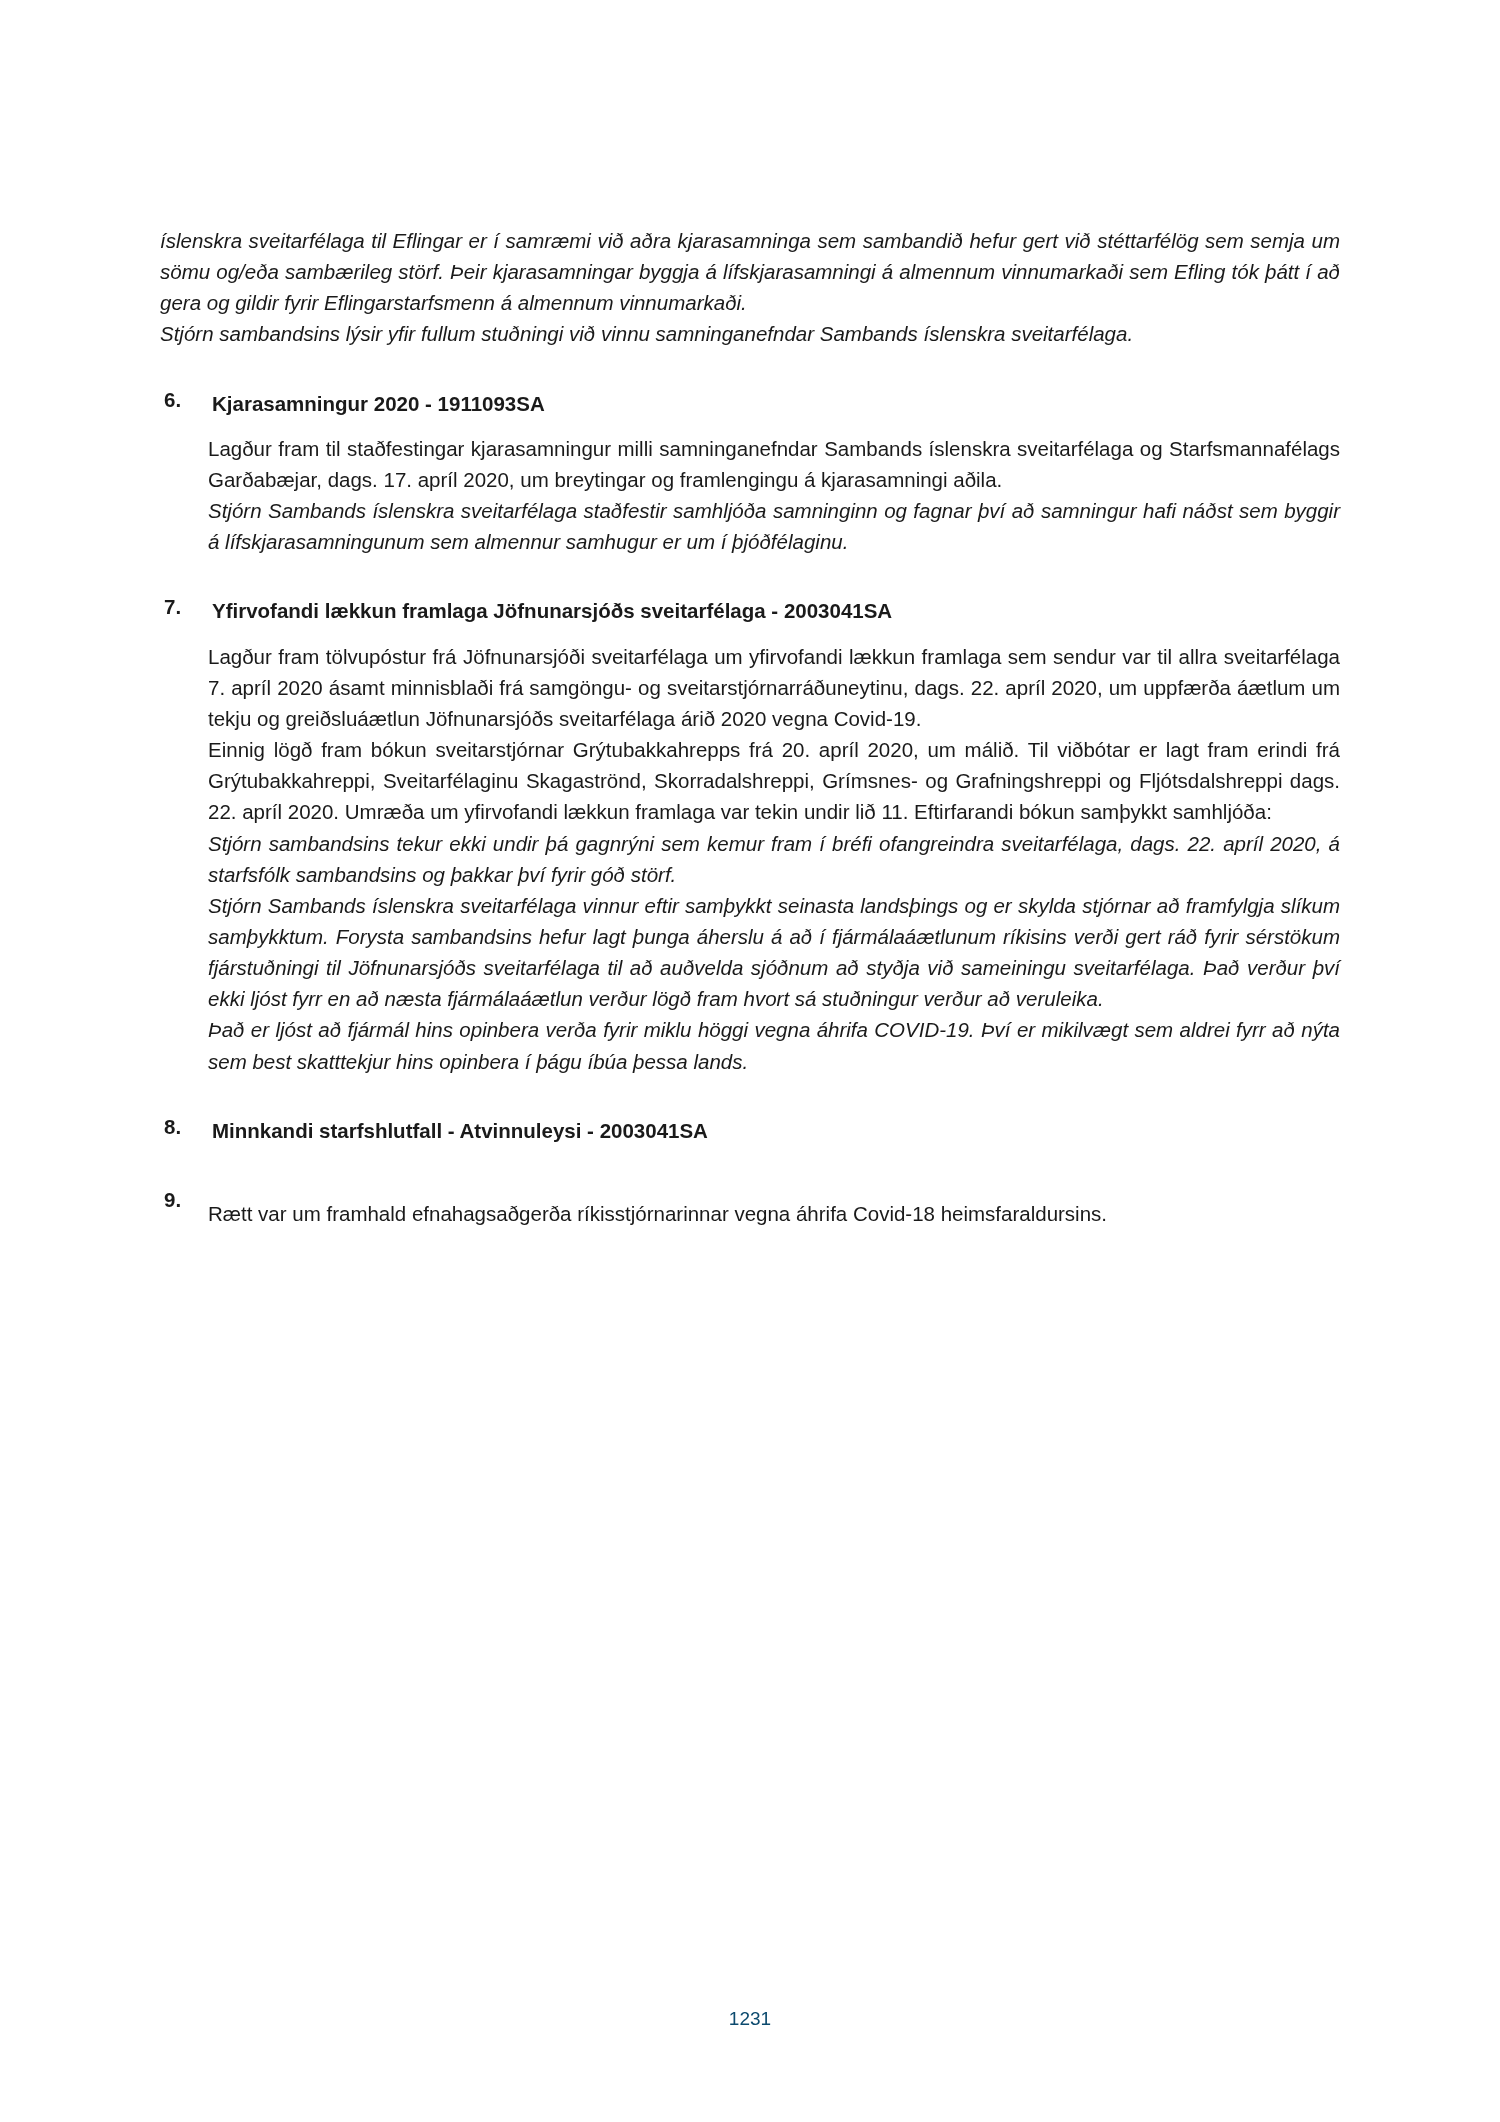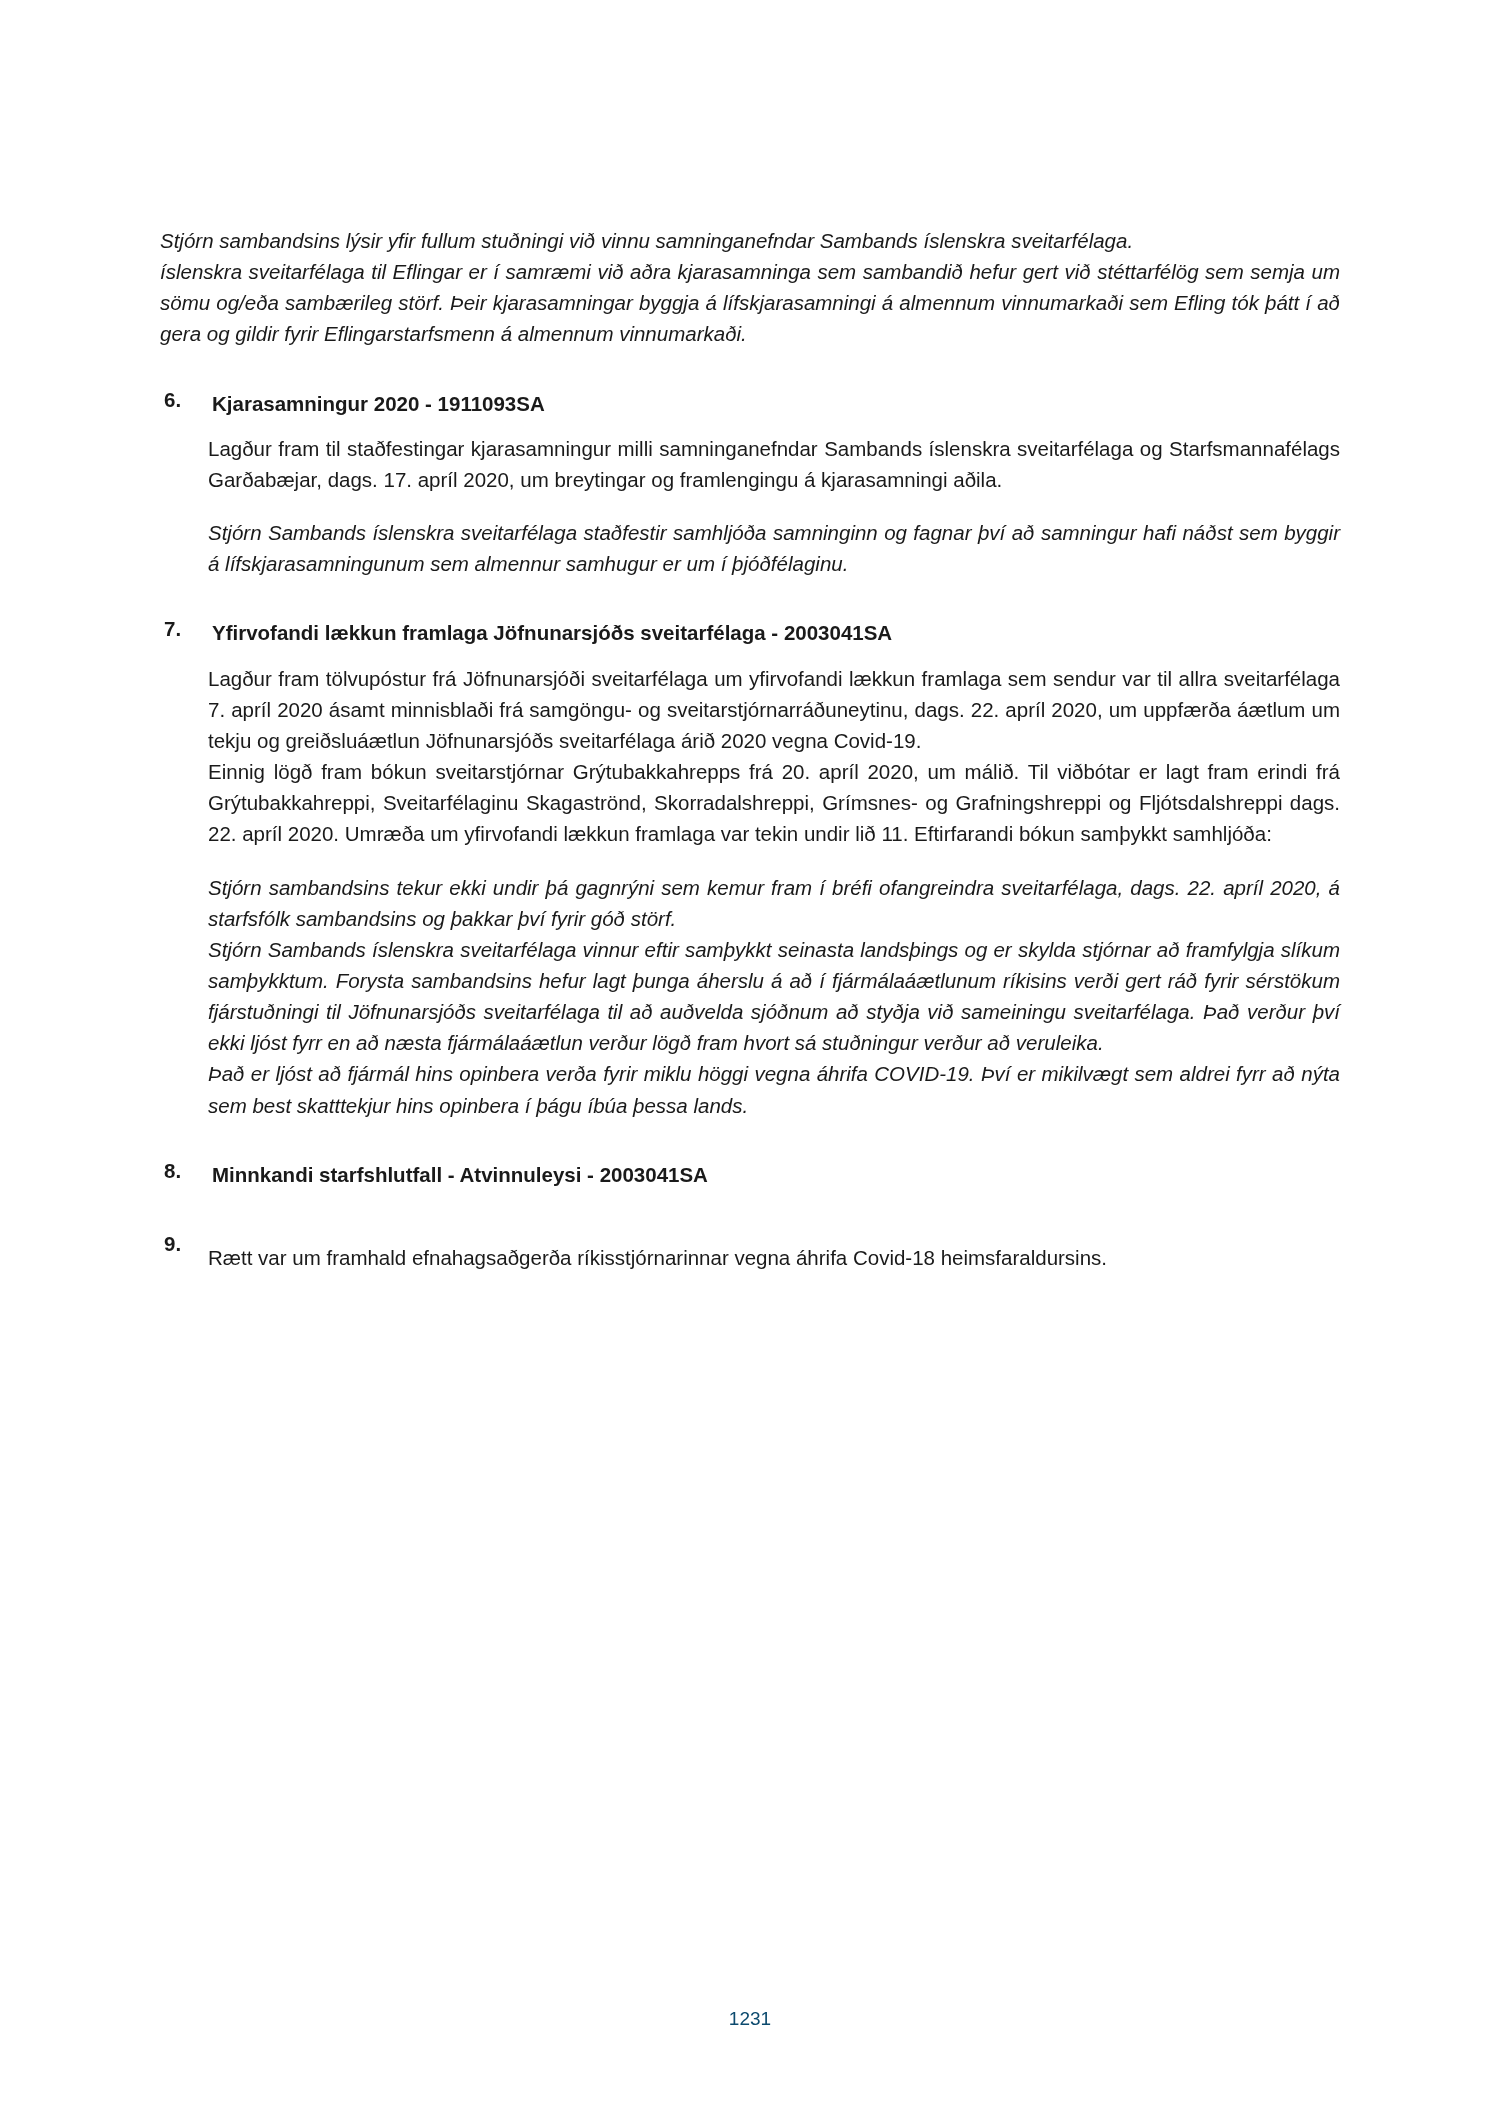--- a/index.html
+++ b/index.html
@@ -66,42 +66,41 @@
     margin: 4px;
     text-align: left;
   }
   .item-paras {
     margin-top: 14px;
   }
   .item-paras p + p {
     margin-top: 0;
   }
   .item-paras p.spaced {
-    margin-top: 22px;
     font-style: italic;
   }
   .footer {
     position: absolute;
     left: 0;
     right: 0;
     bottom: 92px;
     text-align: center;
     font-size: 19px;
     color: #0c4a6e;
   }
 </style>
 </head>
 <body>
 
 <div class="page">
   <div class="content">
 
     <div class="intro-block">
+      <p>íslenskra sveitarfélaga til Eflingar er í samræmi við aðra kjarasamninga sem sambandið hefur gert við stéttarfélög sem semja um sömu og/eða sambærileg störf. Þeir kjarasamningar byggja á lífskjarasamningi á almennum vinnumarkaði sem Efling tók þátt í að gera og gildir fyrir Eflingarstarfsmenn á almennum vinnumarkaði.</p>
       <p>Stjórn sambandsins lýsir yfir fullum stuðningi við vinnu samninganefndar Sambands íslenskra sveitarfélaga.</p>
-      <p>íslenskra sveitarfélaga til Eflingar er í samræmi við aðra kjarasamninga sem sambandið hefur gert við stéttarfélög sem semja um sömu og/eða sambærileg störf. Þeir kjarasamningar byggja á lífskjarasamningi á almennum vinnumarkaði sem Efling tók þátt í að gera og gildir fyrir Eflingarstarfsmenn á almennum vinnumarkaði.</p>
     </div>
 
     <div class="item">
       <div class="item-num">6.</div>
       <div class="item-body">
         <p class="item-title">Kjarasamningur 2020 - 1911093SA</p>
         <div class="item-paras">
           <p class="para-normal">Lagður fram til staðfestingar kjarasamningur milli samninganefndar Sambands íslenskra sveitarfélaga og Starfsmannafélags Garðabæjar, dags. 17. apríl 2020, um breytingar og framlengingu á kjarasamningi aðila.</p>
           <p class="para-italic spaced">Stjórn Sambands íslenskra sveitarfélaga staðfestir samhljóða samninginn og fagnar því að samningur hafi náðst sem byggir á lífskjarasamningunum sem almennur samhugur er um í þjóðfélaginu.</p>
         </div>

